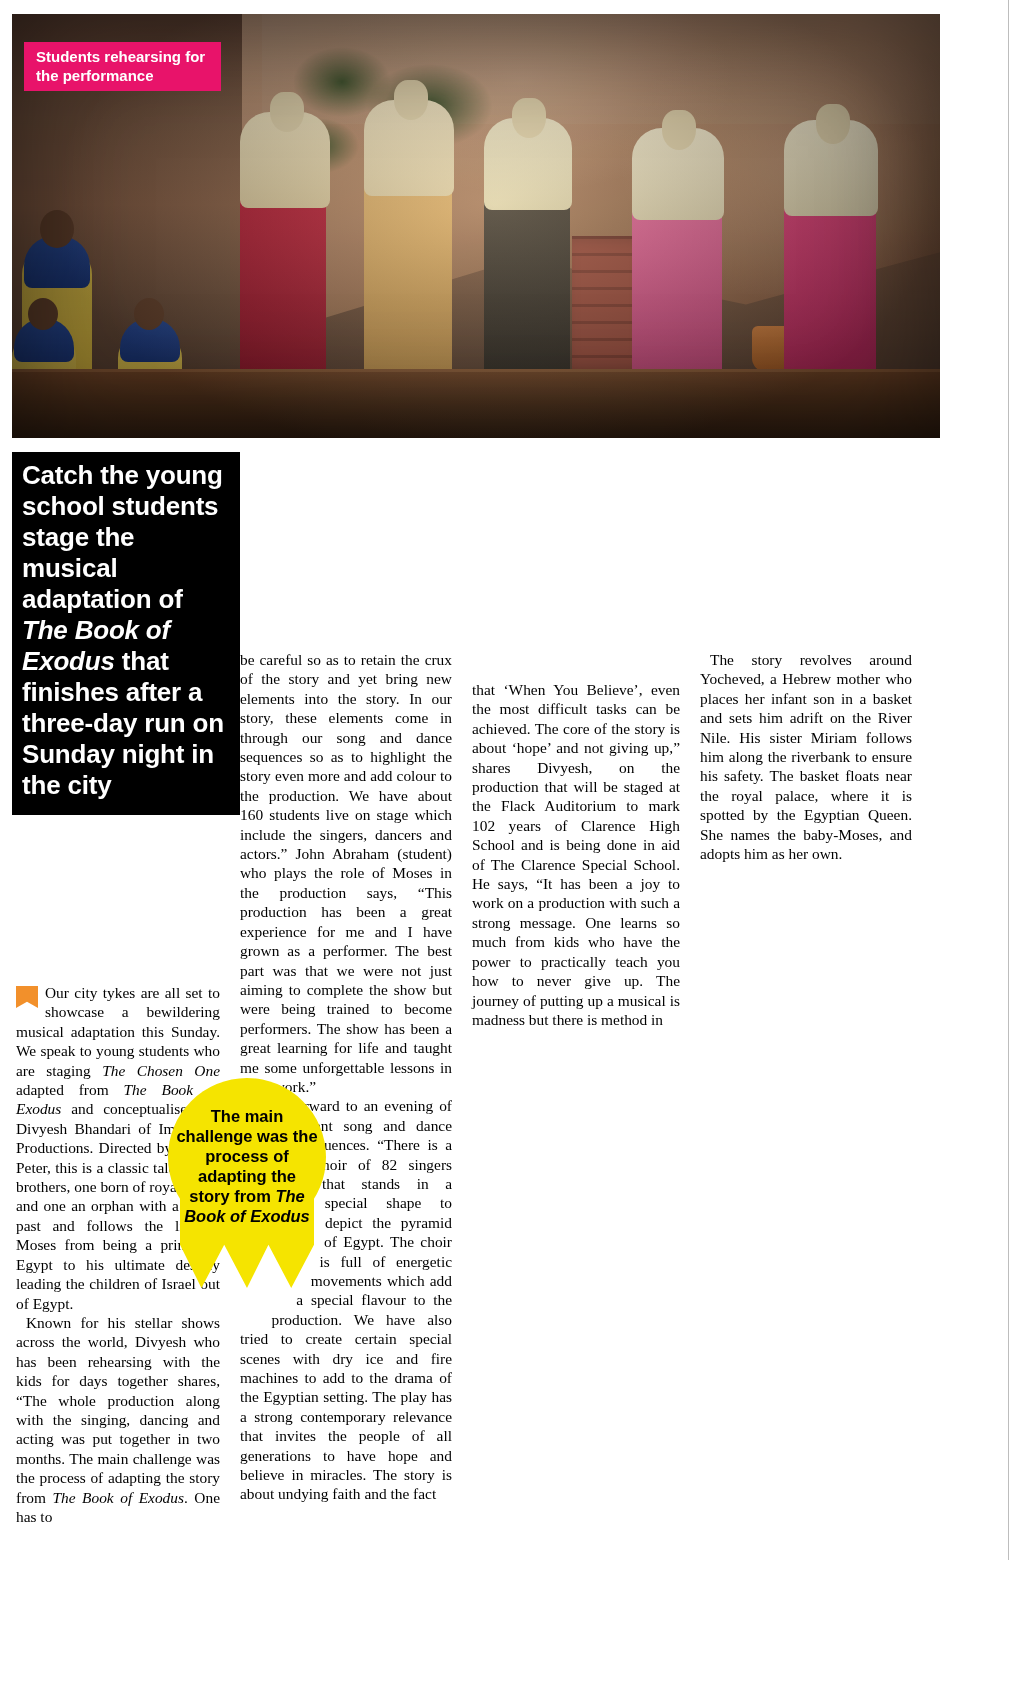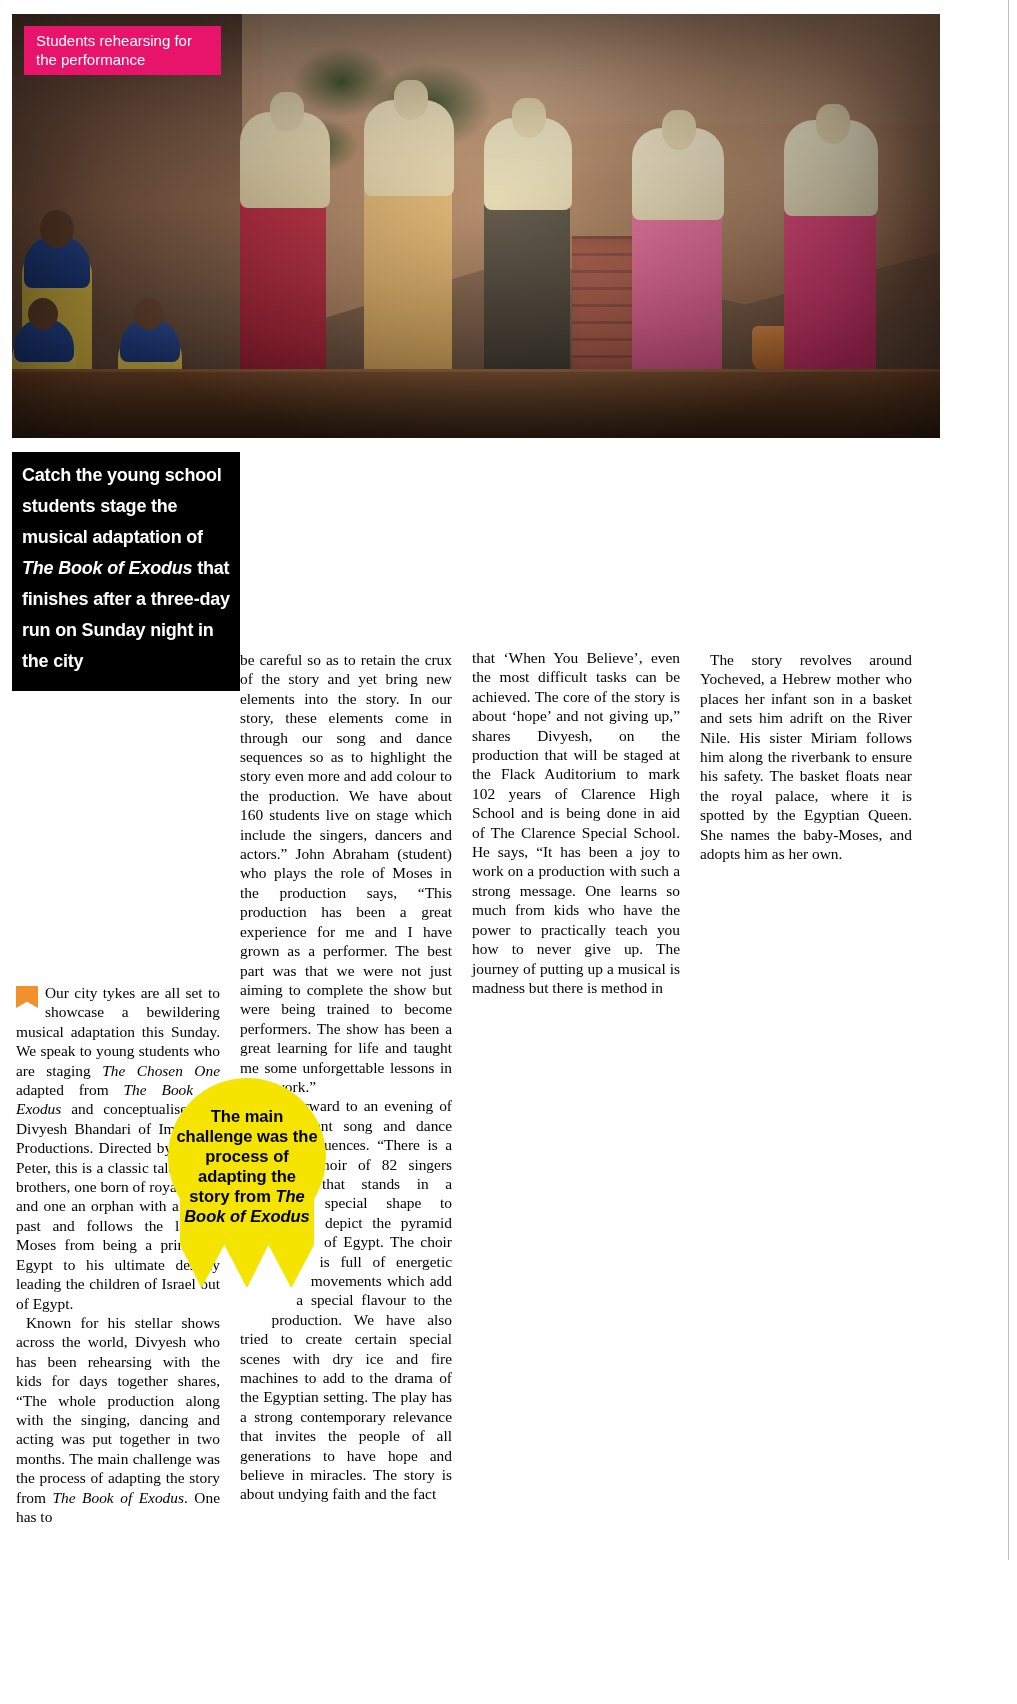--- a/index.html
+++ b/index.html
@@ -138,44 +138,44 @@
   .photo .vignette {
     position: absolute;
     left:0; top:0; width:100%; height:100%;
     box-shadow: inset 0 0 120px rgba(0,0,0,.55);
     pointer-events: none;
   }
 
   .photo-caption {
     position: absolute;
     left: 12px;
-    top: 12px;
+    top: 28px;
     background: #e8136a;
     color: #fff;
     font-family: "Liberation Sans", sans-serif;
-    font-weight: 400;
+    font-weight: 700;
     font-size: 15px;
     line-height: 19px;
     padding: 5px 10px 6px 12px;
     max-width: 175px;
     z-index: 6;
   }
 
   
   .deck {
     position: absolute;
     left: 12px;
     top: 452px;
     width: 208px;
     background: #000;
     color: #fff;
     padding: 8px 10px 14px 10px;
     font-family: "Liberation Sans", sans-serif;
     font-weight: 700;
-    font-size: 18px;
+    font-size: 26px;
     line-height: 31px;
     letter-spacing: -0.2px;
   }
   .deck em {
     font-style: italic;
     font-family: "Liberation Sans", sans-serif;
   }
 
   
   .headline {
@@ -227,21 +227,21 @@
     text-align: justify;
     color: #000;
     hyphens: auto;
   }
   .col p { margin: 0; text-indent: 10px; }
   .col p.first { text-indent: 0; }
   .col i { font-style: italic; }
 
   #col1 { left: 16px; top: 983px; width: 204px; height: 540px; }
   #col2 { left: 240px; top: 650px; width: 212px; height: 880px; }
-  #col3 { left: 472px; top: 648px; width: 208px; height: 880px; }
+  #col3 { left: 472px; top: 680px; width: 208px; height: 880px; }
   #col4 { left: 700px; top: 650px; width: 212px; height: 880px; }
 
   
   .dropflag {
     float: left;
     width: 22px;
     height: 22px;
     margin: 3px 7px 0 0;
     background: #f2902b;
     clip-path: polygon(0 0, 100% 0, 100% 100%, 50% 72%, 0 100%);

